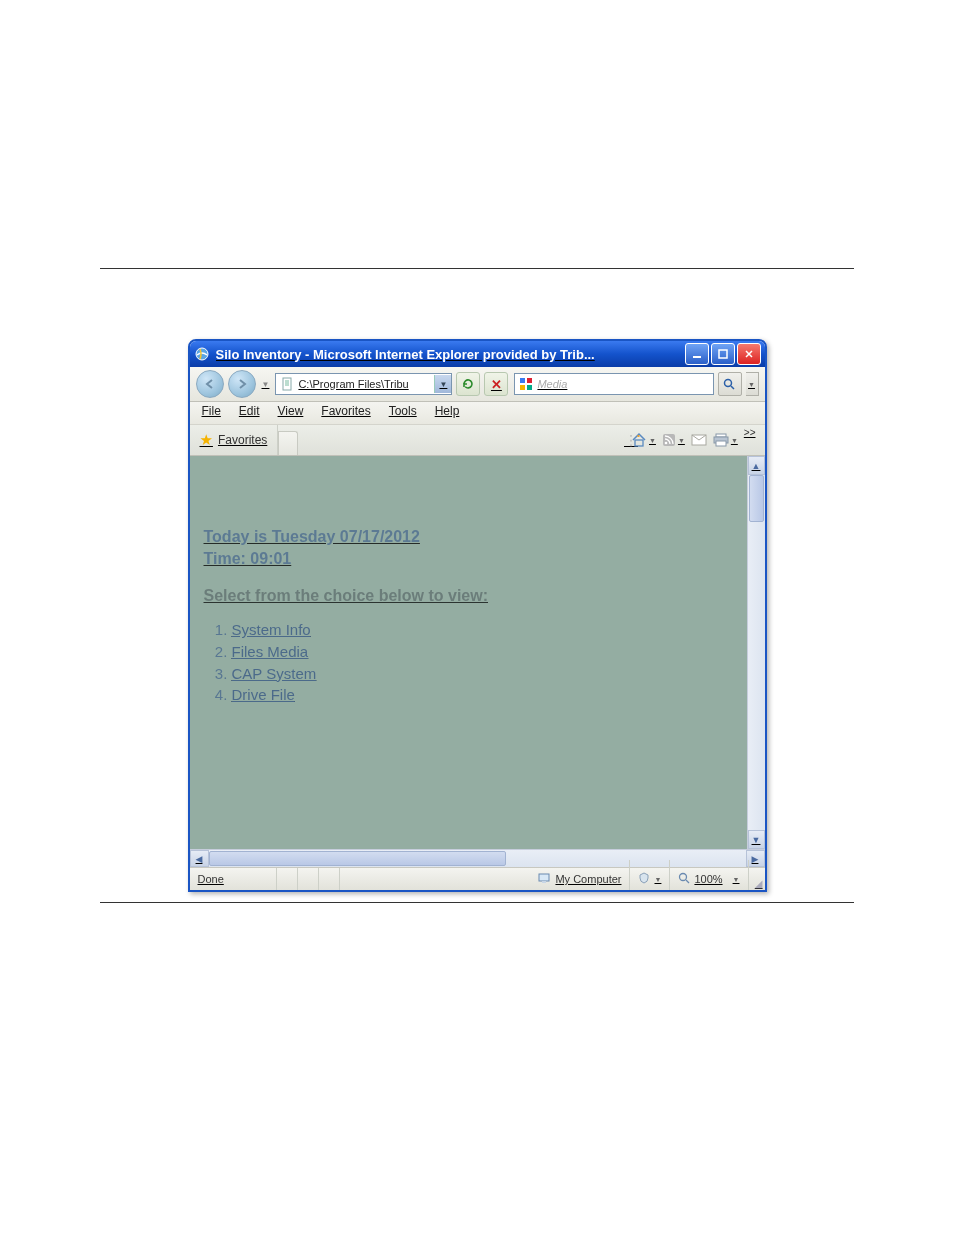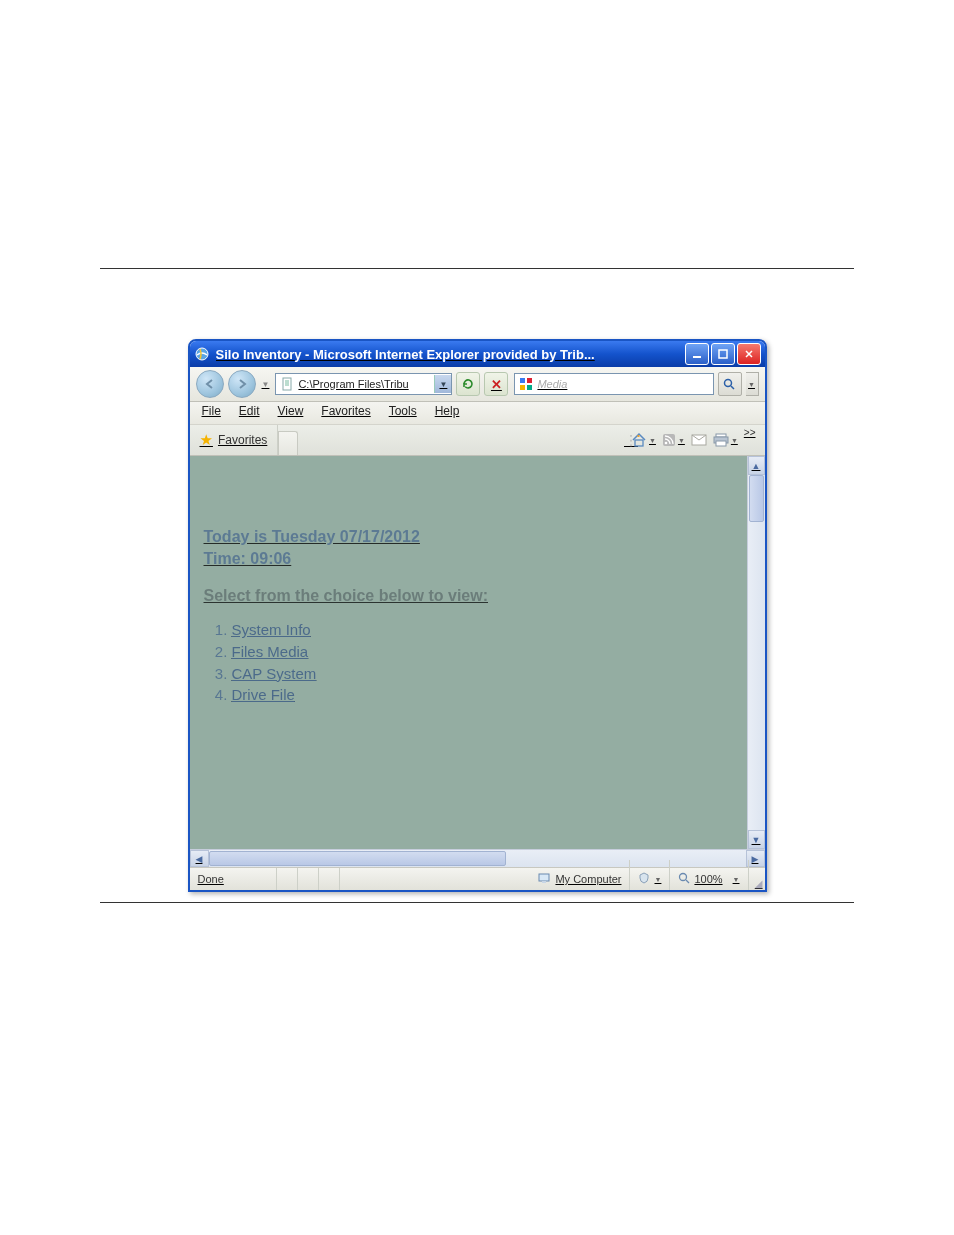--- a/index.html
+++ b/index.html
@@ -467,21 +467,21 @@
           <span class="dd">▼</span>
         </span>
         <span class="overflow-chevron">&gt;&gt;</span>
       </div>
     </div>
 
     <div class="viewport-row">
       <div class="content">
         <div class="dateline">
           <div>Today is Tuesday 07/17/2012</div>
-          <div>Time: 09:06</div>
+          <div>Time: 09:01</div>
         </div>
         <div class="prompt">Select from the choice below to view:</div>
         <ol>
           <li><a href="#">System Info</a></li>
           <li><a href="#">Files Media</a></li>
           <li><a href="#">CAP System</a></li>
           <li><a href="#">Drive File</a></li>
         </ol>
       </div>
       <div class="vscroll">

